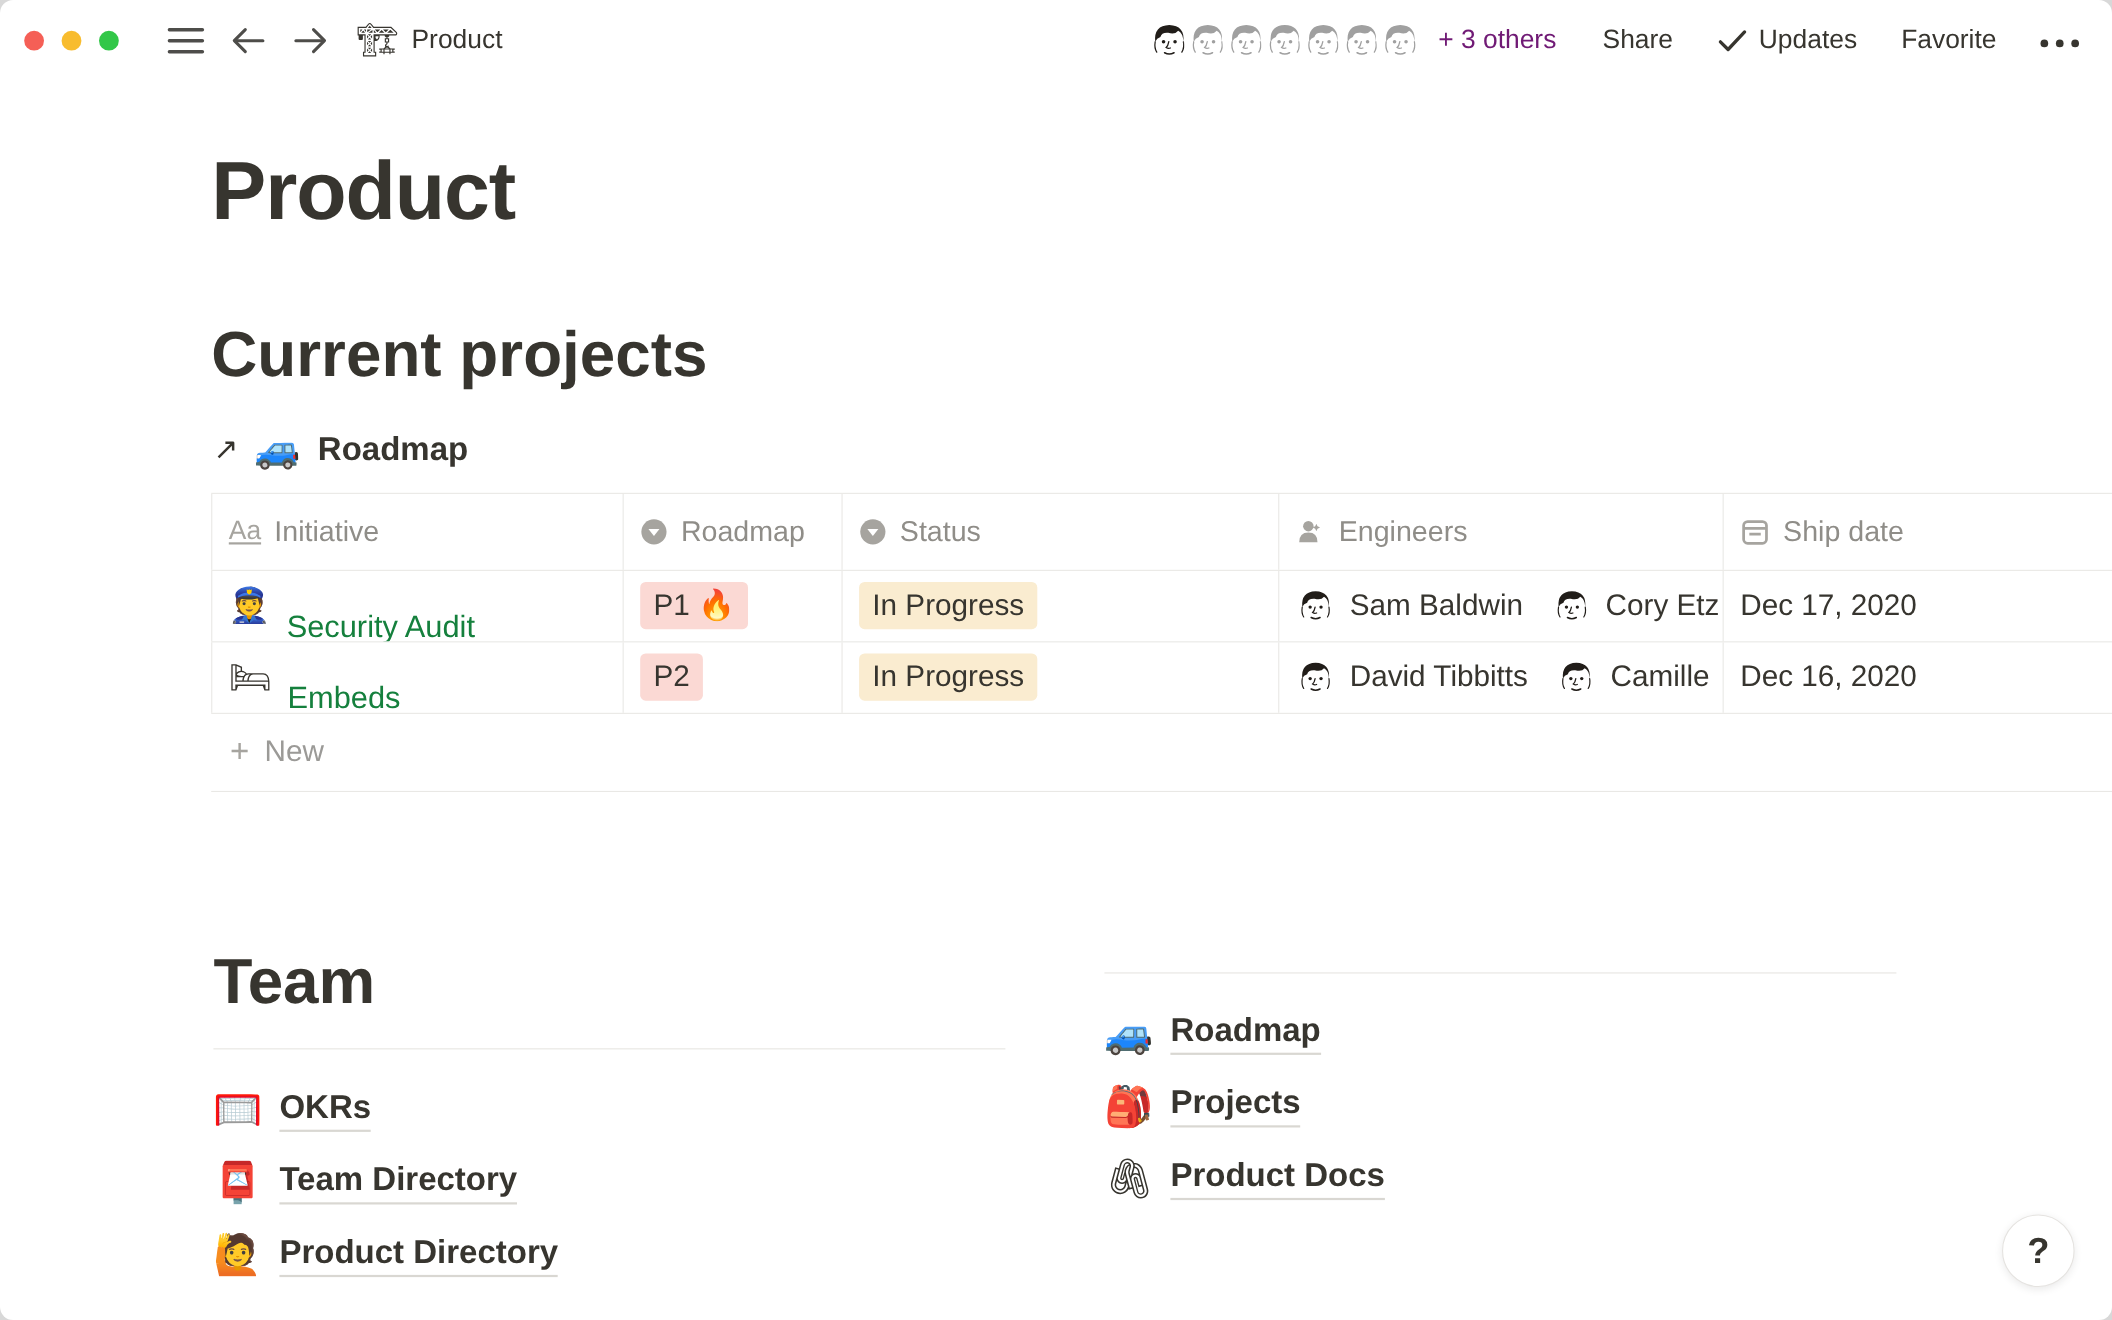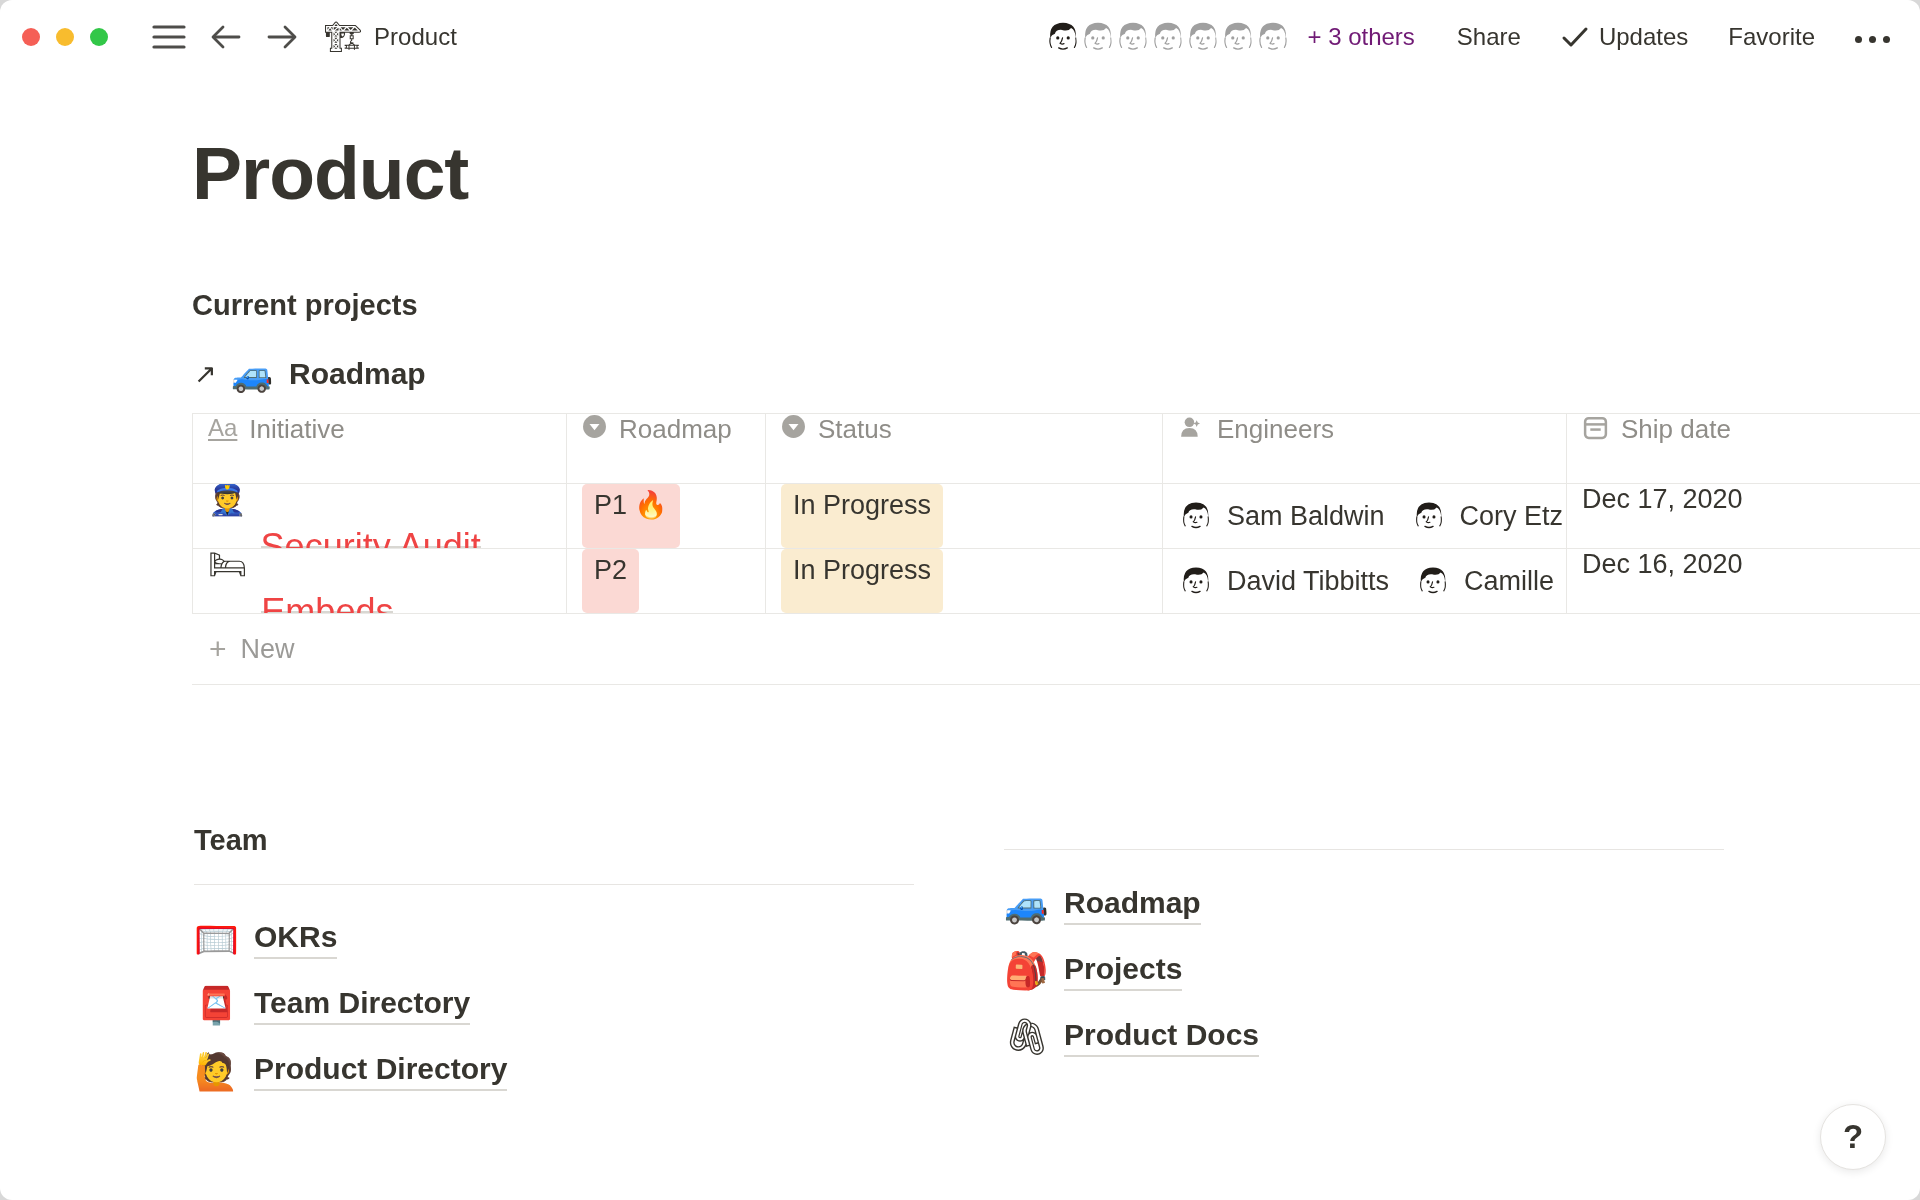--- a/index.html
+++ b/index.html
@@ -52,52 +52,52 @@
   .dots-icon i { width:7px; height:7px; border-radius:50%; background:#37352f; display:block; }
 
   
   .content { padding-left:192px; }
 
   .page-title {
     margin-top:56px; font-size:75px; font-weight:700;
     letter-spacing:-1px; color:#37352f; line-height:1.15;
   }
   .section-heading {
-    font-size:29px; font-weight:700; color:#37352f; line-height:1.2;
+    font-size:58px; font-weight:700; color:#37352f; line-height:1.2;
   }
   .cp-heading { margin-top:72px; }
 
   .page-link-row { margin-top:30px; display:flex; align-items:center; gap:15px; height:42px; padding-left:2px; }
   .link-arrow { font-size:27px; color:#37352f; line-height:1; }
   .link-emoji { font-size:34px; line-height:1; }
   .page-link-label { font-size:30px; font-weight:700; cursor:pointer; }
 
   
   .table { margin-top:18px; width:1728px; }
   .trow, .thead-row {
     display:grid;
     grid-template-columns:375px 199px 397px 404px 1fr;
     border-top:1px solid #e9e8e5;
   }
   .thead-row { height:70px; }
   .trow { height:65px; }
   .tcell {
-    display:flex; 
+    display:flex; align-items:center;
     padding:0 15px; border-right:1px solid #e9e8e5;
     overflow:hidden; white-space:nowrap;
   }
   .tcell:first-child { border-left:1px solid #e9e8e5; }
   .tcell:last-child { border-right:none; }
   .thead-row .tcell { gap:12px; color:#8f8d88; font-size:26px; }
   .aa-icon { font-size:24px; color:#a6a49f; text-decoration:underline; text-underline-offset:3px; font-weight:500; }
   .hdr-svg { display:block; flex-shrink:0; }
 
   .cell-emoji { font-size:31px; line-height:1; flex-shrink:0; }
   .initiative-link {
-    margin-left:14px; font-size:36px; font-weight:500; color:#ef4444;
+    margin-left:14px; font-size:28px; font-weight:500; color:#15803d;
     border-bottom:2px solid #d9d7d2; padding-bottom:2px; cursor:pointer;margin-top:42px;
   }
   .badge {
     display:inline-block; font-size:27px; color:#37352f;
     padding:4px 12px; border-radius:5px; line-height:1.3;
   }
   .badge-red    { background:#fbd9d4; }
   .badge-yellow { background:#faecd0; }
 
   .engineer { display:flex; align-items:center; gap:13px; margin-right:26px; flex-shrink:0; }

